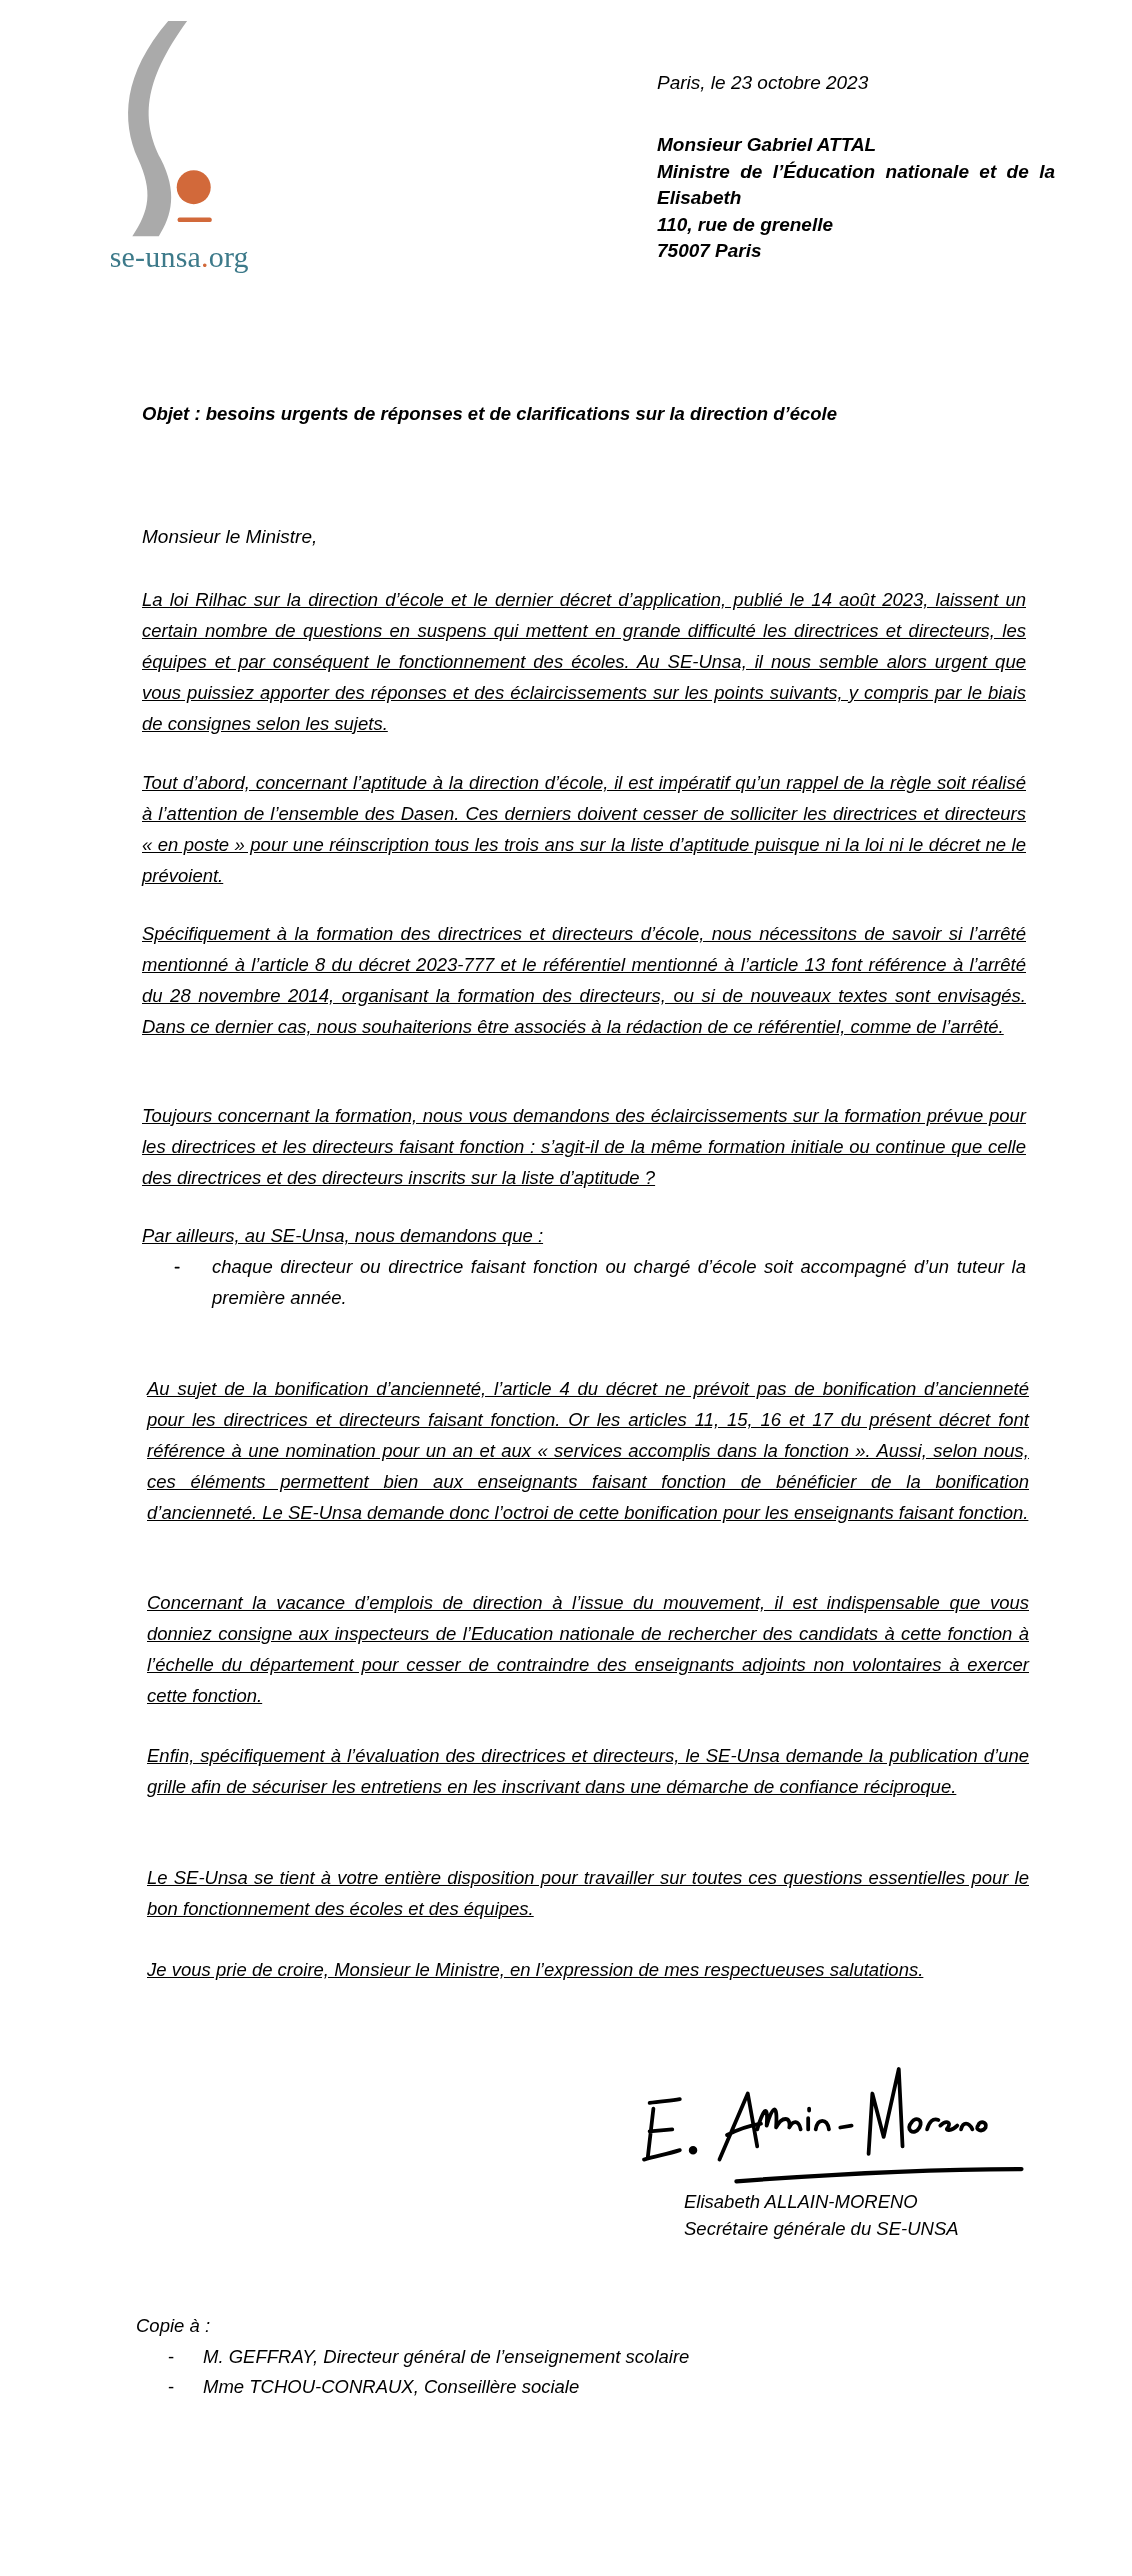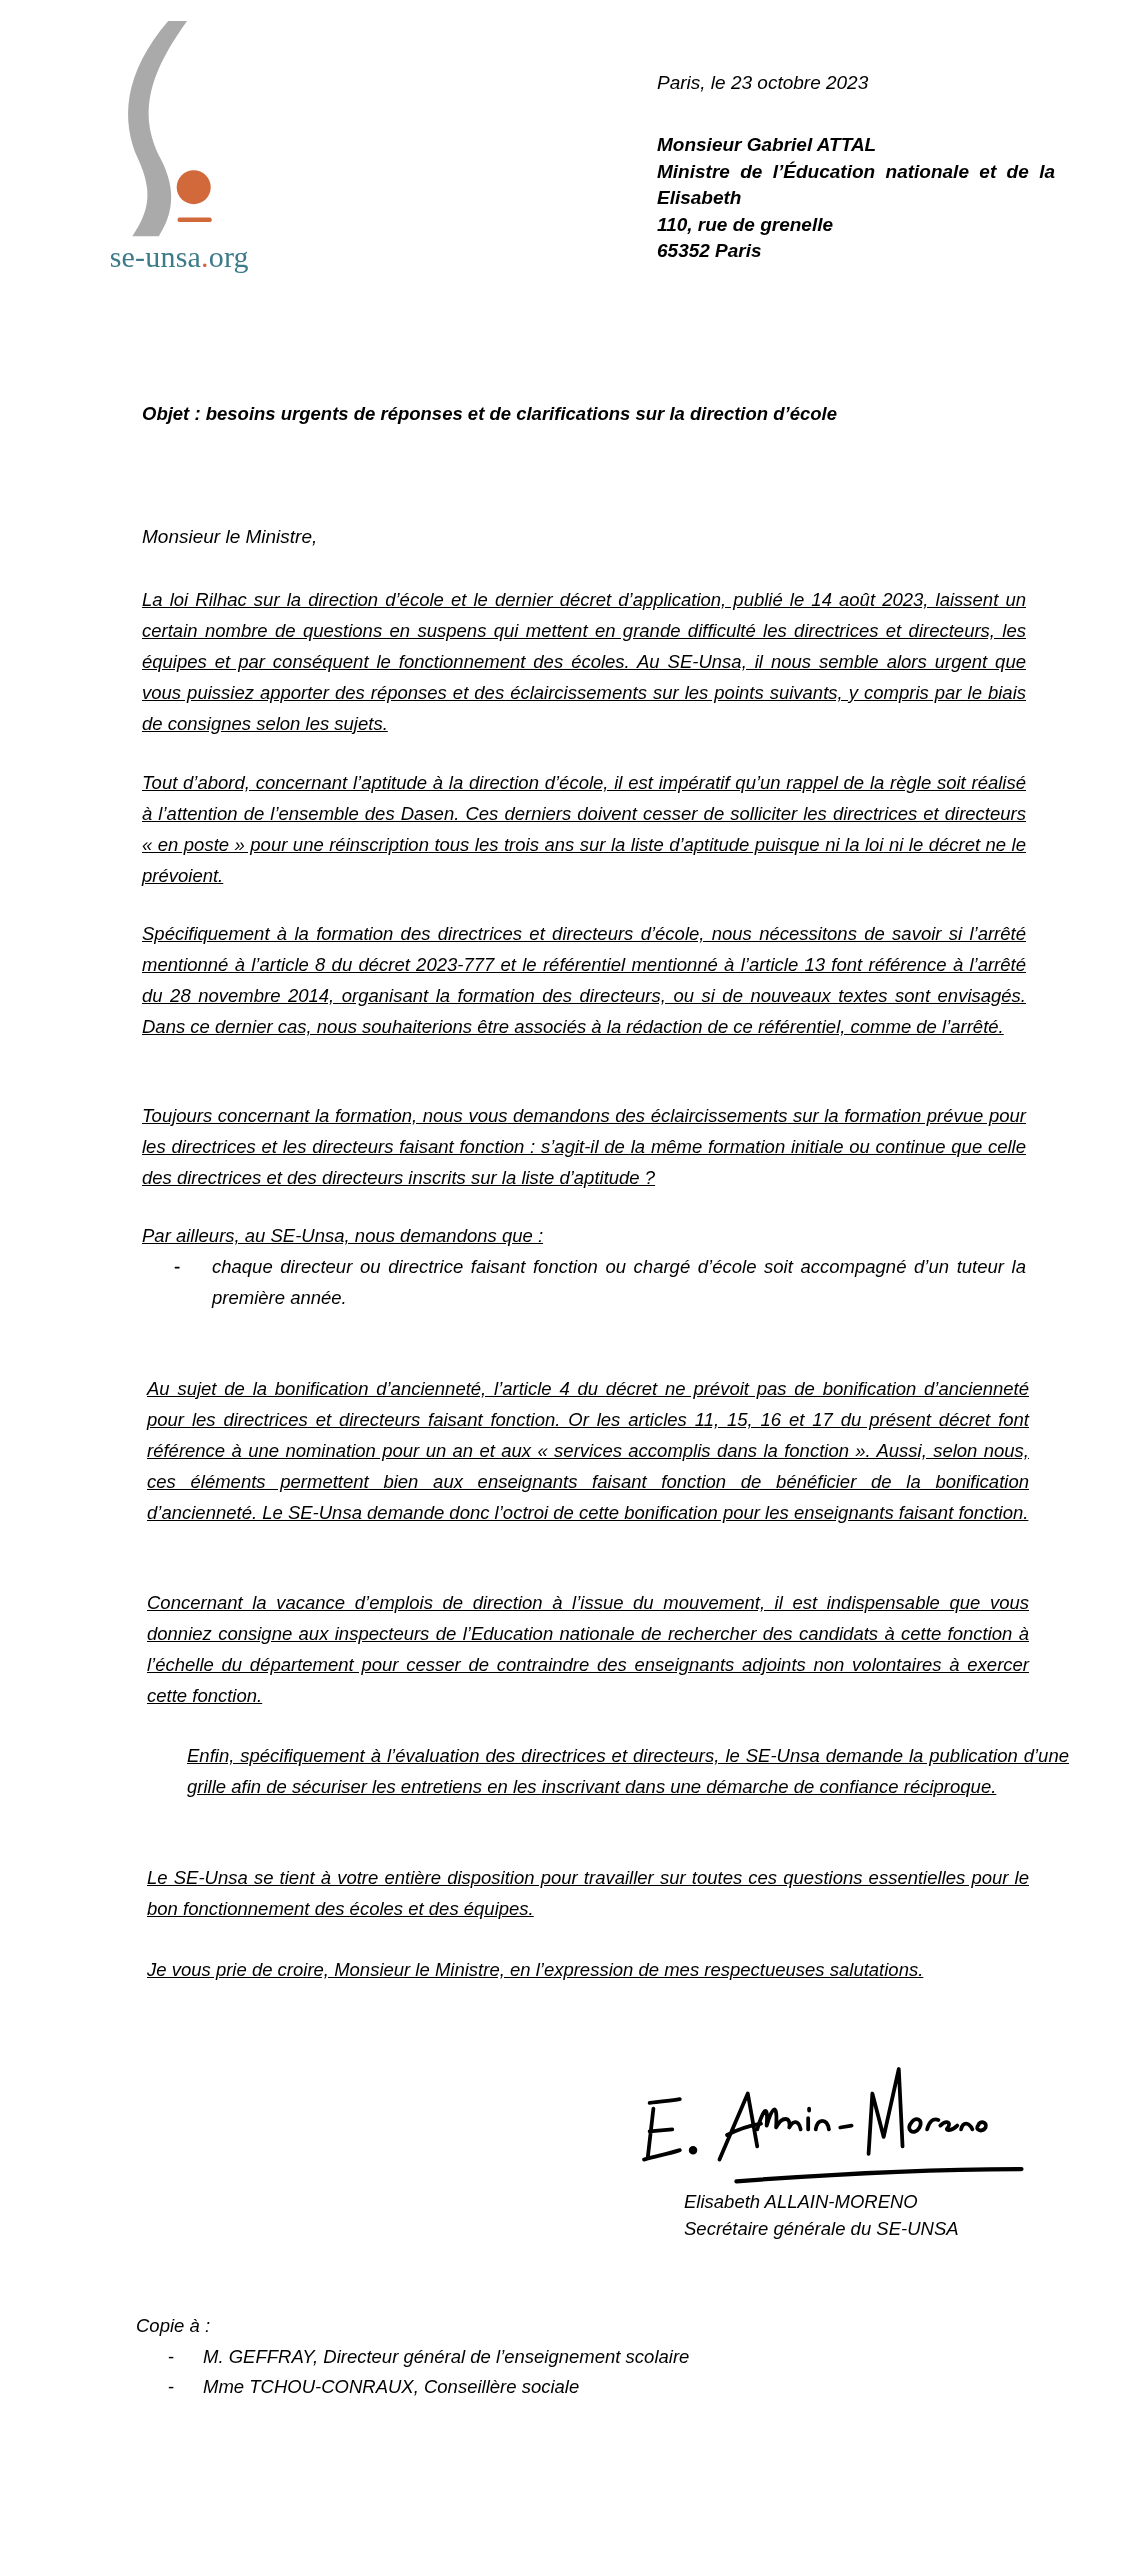--- a/index.html
+++ b/index.html
@@ -150,41 +150,41 @@
   <div class="logo-text"><span>se-unsa</span><span class="dot">.</span><span>org</span></div>
 </div>
 
 <div class="date">Paris, le 23 octobre 2023</div>
 
 <div class="address">
   <div>Monsieur Gabriel ATTAL</div>
   <div style="text-align:justify;text-align-last:justify;">Ministre de l’Éducation nationale et de la</div>
   <div>Elisabeth</div>
   <div>110, rue de grenelle</div>
-  <div>65352 Paris</div>
+  <div>75007 Paris</div>
 </div>
 
 <div class="subject">Objet : besoins urgents de réponses et de clarifications sur la direction d’école</div>
 
 <div class="salutation">Monsieur le Ministre,</div>
 
 <div class="para" style="top:584px;">La loi Rilhac sur la direction d’école et le dernier décret d’application, publié le 14 août 2023, laissent un certain nombre de questions en suspens qui mettent en grande difficulté les directrices et directeurs, les équipes et par conséquent le fonctionnement des écoles. Au SE-Unsa, il nous semble alors urgent que vous puissiez apporter des réponses et des éclaircissements sur les points suivants, y compris par le biais de consignes selon les sujets.</div>
 <div class="para" style="top:767px;">Tout d’abord, concernant l’aptitude à la direction d’école, il est impératif qu’un rappel de la règle soit réalisé à l’attention de l’ensemble des Dasen. Ces derniers doivent cesser de solliciter les directrices et directeurs « en poste » pour une réinscription tous les trois ans sur la liste d’aptitude puisque ni la loi ni le décret ne le prévoient.</div>
 <div class="para" style="top:918px;">Spécifiquement à la formation des directrices et directeurs d’école, nous nécessitons de savoir si l’arrêté mentionné à l’article 8 du décret 2023-777 et le référentiel mentionné à l’article 13 font référence à l’arrêté du 28 novembre 2014, organisant la formation des directeurs, ou si de nouveaux textes sont envisagés. Dans ce dernier cas, nous souhaiterions être associés à la rédaction de ce référentiel, comme de l’arrêté.</div>
 <div class="para" style="top:1100px;">Toujours concernant la formation, nous vous demandons des éclaircissements sur la formation prévue pour les directrices et les directeurs faisant fonction : s’agit-il de la même formation initiale ou continue que celle des directrices et des directeurs inscrits sur la liste d’aptitude ?</div>
 <div class="para" style="top:1220px;">Par ailleurs, au SE-Unsa, nous demandons que :</div>
 
 <ul class="bullets" style="top:1251px;">
   <li><span class="dash">-</span></li>
   <li><span class="dash">-</span><span>chaque directeur ou directrice faisant fonction ou chargé d’école soit accompagné d’un tuteur la première année.</span></li>
 </ul>
 
 <div class="para indent2" style="top:1373px;">Au sujet de la bonification d’ancienneté, l’article 4 du décret ne prévoit pas de bonification d’ancienneté pour les directrices et directeurs faisant fonction. Or les articles 11, 15, 16 et 17 du présent décret font référence à une nomination pour un an et aux « services accomplis dans la fonction ». Aussi, selon nous, ces éléments permettent bien aux enseignants faisant fonction de bénéficier de la bonification d’ancienneté. Le SE-Unsa demande donc l’octroi de cette bonification pour les enseignants faisant fonction.</div>
 <div class="para indent2" style="top:1587px;">Concernant la vacance d’emplois de direction à l’issue du mouvement, il est indispensable que vous donniez consigne aux inspecteurs de l’Education nationale de rechercher des candidats à cette fonction à l’échelle du département pour cesser de contraindre des enseignants adjoints non volontaires à exercer cette fonction.</div>
-<div class="para indent2" style="top:1740px;margin-left:40px;">Enfin, spécifiquement à l’évaluation des directrices et directeurs, le SE-Unsa demande la publication d’une grille afin de sécuriser les entretiens en les inscrivant dans une démarche de confiance réciproque.</div>
+<div class="para indent2" style="top:1740px;">Enfin, spécifiquement à l’évaluation des directrices et directeurs, le SE-Unsa demande la publication d’une grille afin de sécuriser les entretiens en les inscrivant dans une démarche de confiance réciproque.</div>
 <div class="para indent2" style="top:1862px;">Le SE-Unsa se tient à votre entière disposition pour travailler sur toutes ces questions essentielles pour le bon fonctionnement des écoles et des équipes.</div>
 <div class="para indent2" style="top:1954px;">Je vous prie de croire, Monsieur le Ministre, en l’expression de mes respectueuses salutations.</div>
 
 <div class="signature">
   <svg width="426" height="151" viewBox="0 0 450 160" fill="none" stroke="#000" stroke-width="4" stroke-linecap="round" stroke-linejoin="round">
 
     <path d="M 40 78 L 34 130 M 36 72 C 48 70, 58 70, 68 68 M 36 102 L 60 100 M 30 132 C 44 128, 56 126, 68 122"></path>
     <circle cx="82" cy="122" r="2.5" fill="#000"></circle>
 
     <path d="M 110 132 L 140 62 L 150 118 M 118 106 C 130 100, 142 96, 154 94"></path>

